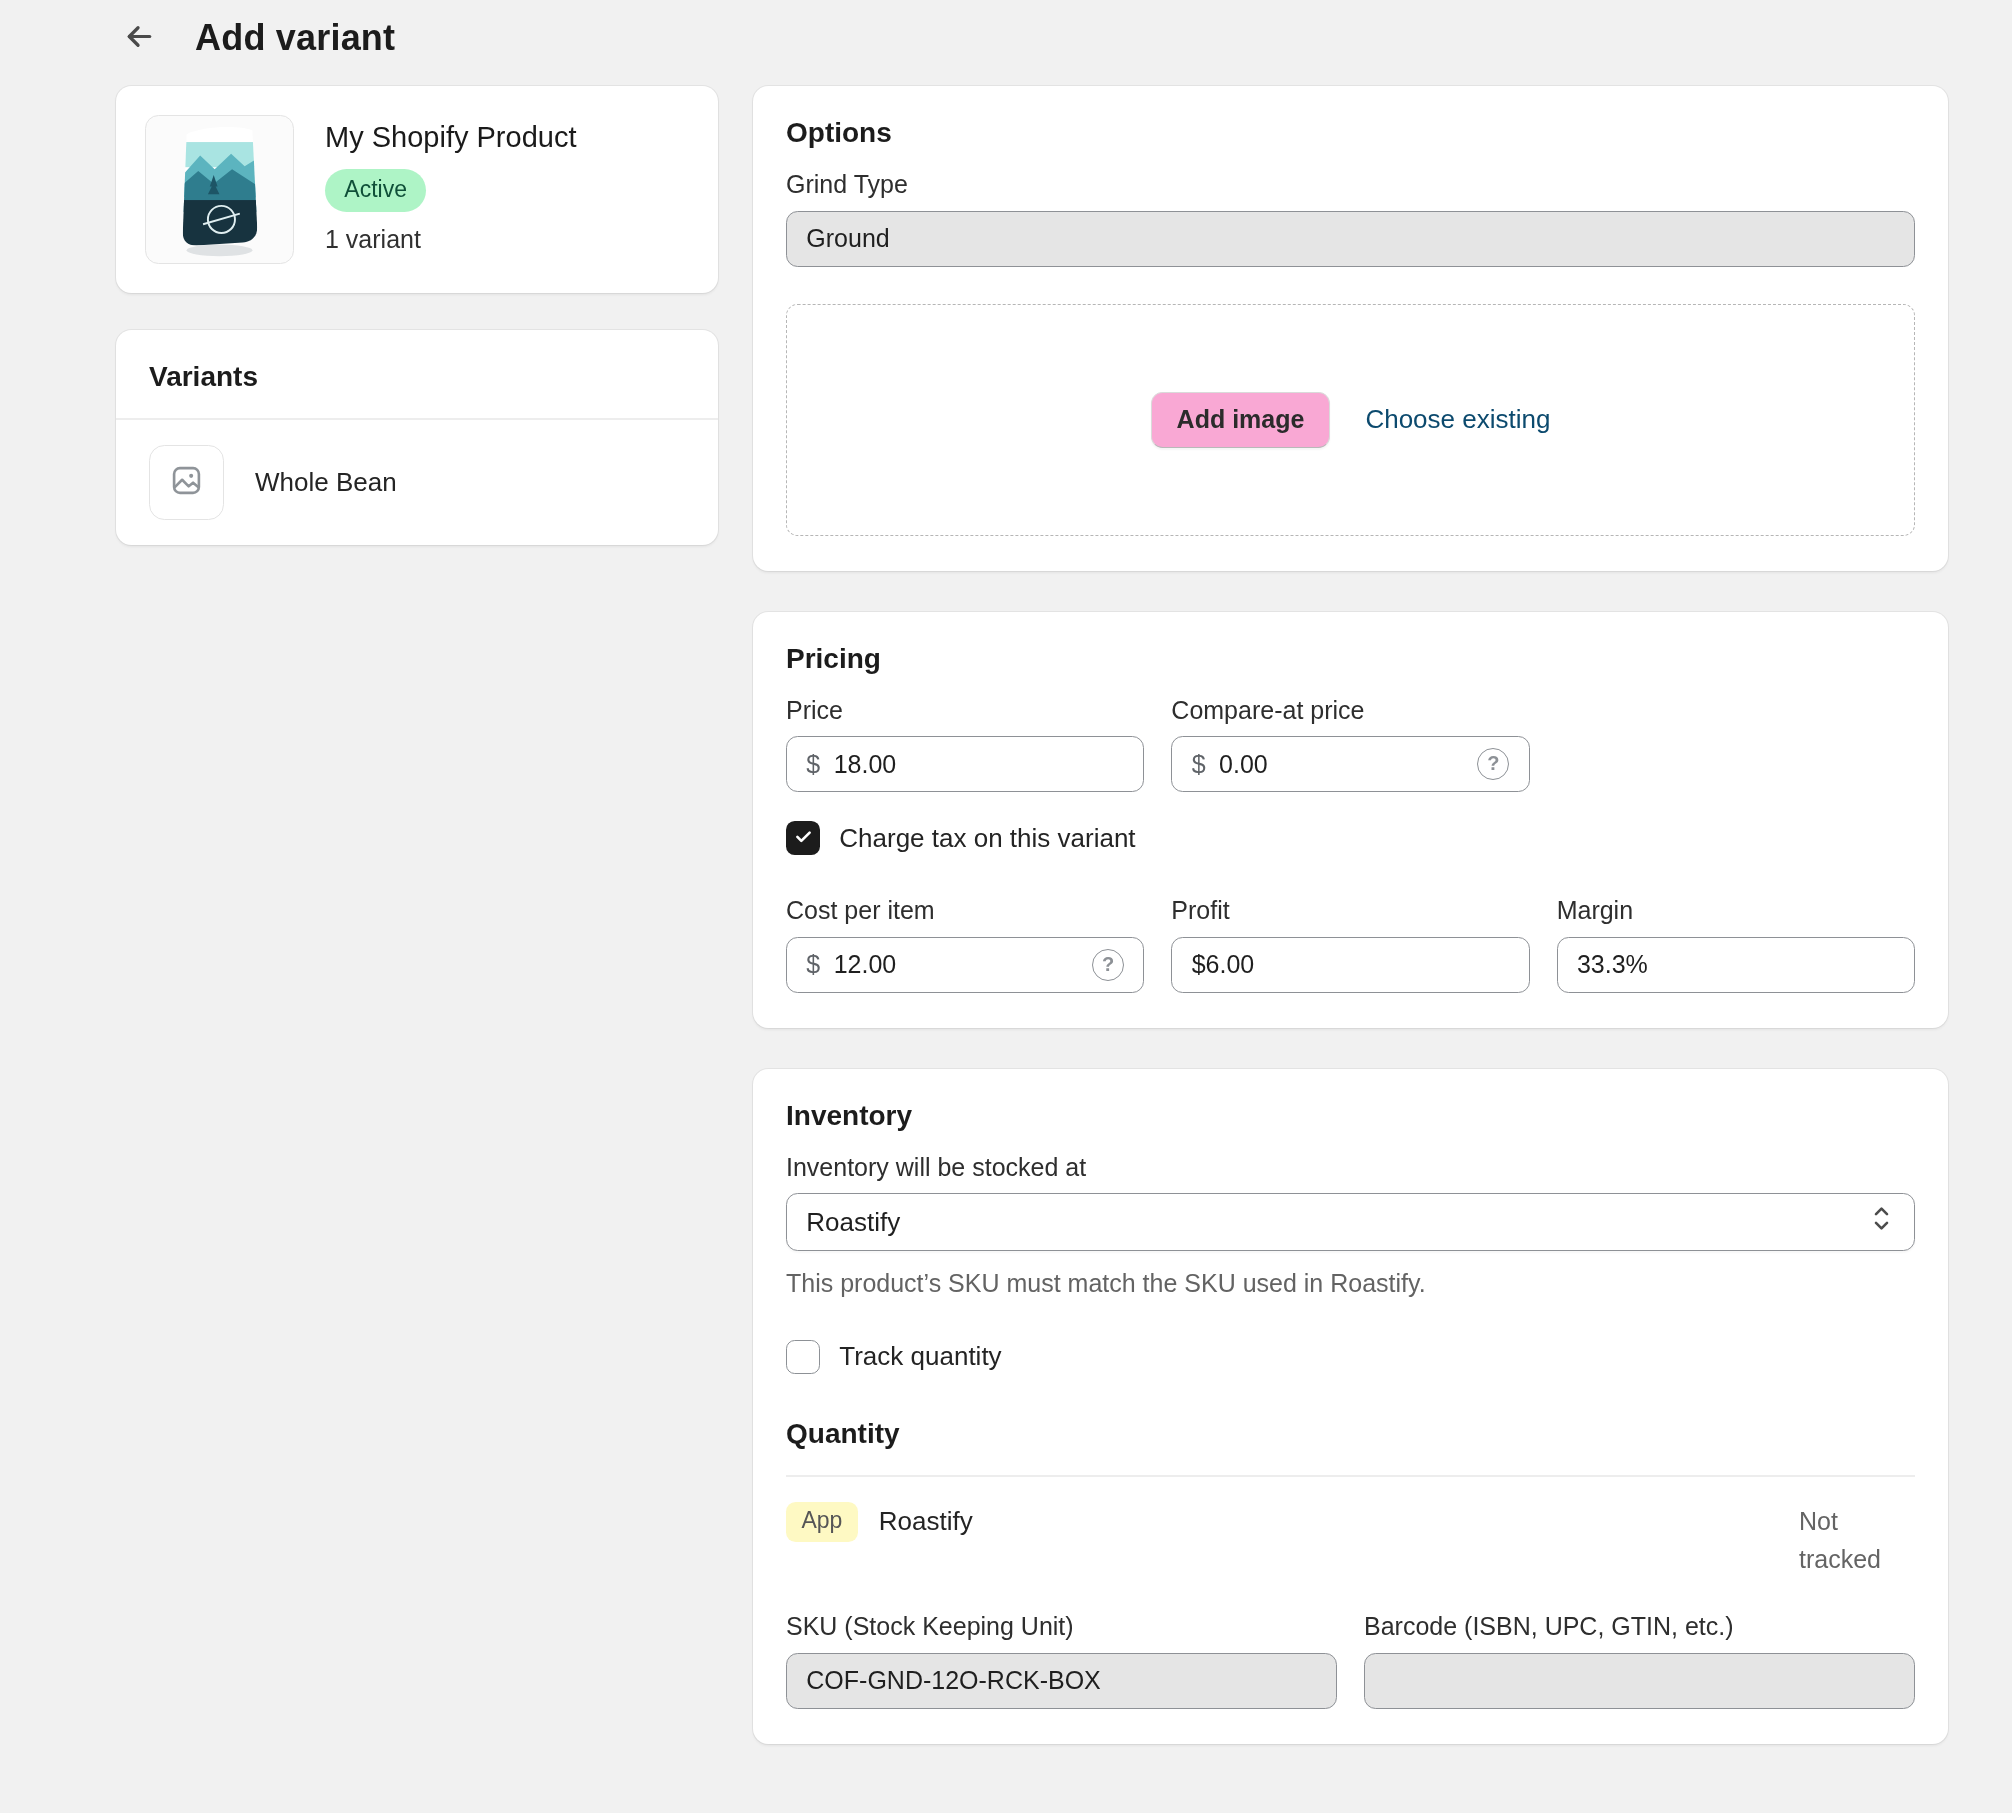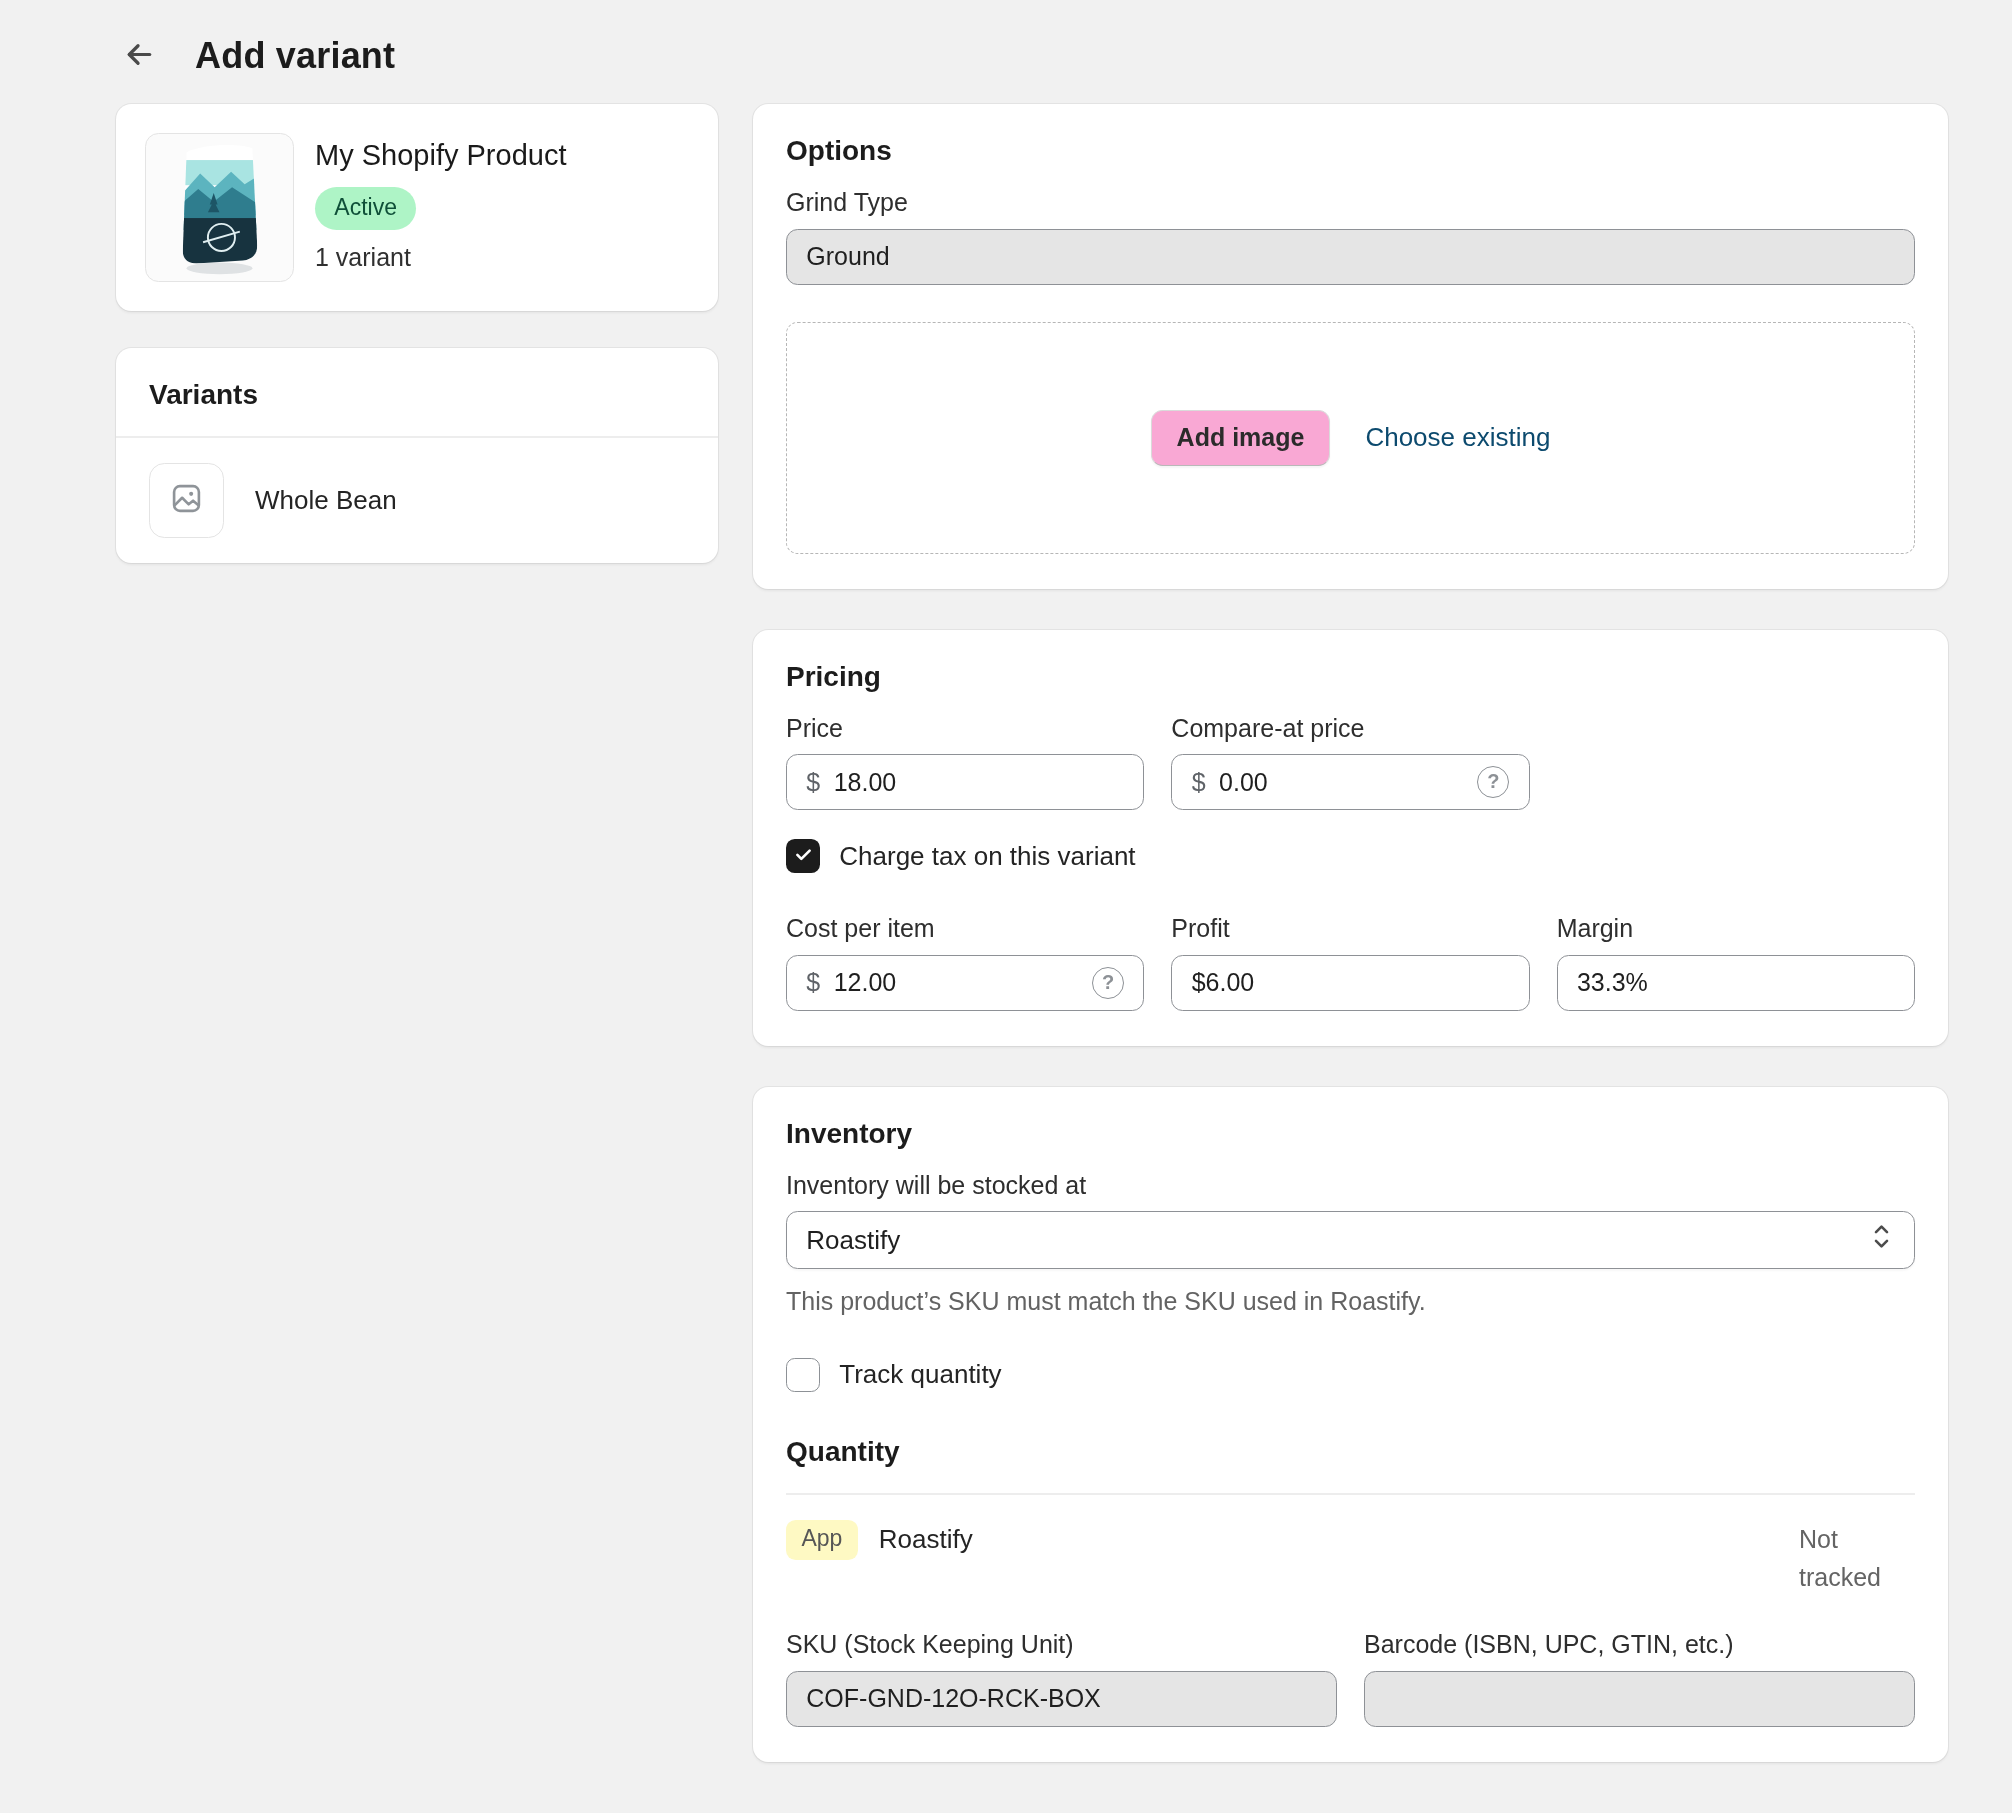--- a/index.html
+++ b/index.html
@@ -4,39 +4,39 @@
 <style>
   * { margin:0; padding:0; box-sizing:border-box; }
   html,body { width:2012px; height:1813px; overflow:hidden; }
   body {
     background:#f1f1f1;
     font-family:"Liberation Sans","DejaVu Sans",sans-serif;
     color:#1f1f1f;
   }
   .header {
     display:flex; align-items:center; gap:35px;
-    padding:35px 0 27px 118px;
+    padding:17px 0 27px 118px;
   }
   .back-btn {
     width:42px; height:42px; display:flex; align-items:center; justify-content:center;
     background:transparent; border:none; cursor:pointer; border-radius:9.7px;
   }
   .page-title { font-size:36px; font-weight:700; color:#1c1c1c; letter-spacing:0.2px; }
 
   .content { display:flex; gap:35px; margin:0 64px 0 116px; align-items:flex-start; }
   .col-left { width:602px; flex:none; display:flex; flex-direction:column; gap:37px; }
   .col-right { flex:1; display:flex; flex-direction:column; gap:41px; }
 
   .card {
     background:#ffffff; border-radius:15.4px;
     box-shadow:0 0 0 1px rgba(0,0,0,.05), 0 1.9px 2.9px rgba(0,0,0,.06);
   }
 
   
-  .product-card { display:flex; gap:21px; padding:29px; align-items:flex-start; }
+  .product-card { display:flex; gap:31px; padding:29px; align-items:flex-start; }
   .thumb {
     width:149px; height:149px; flex:none;
     border:1.9px solid #e4e4e4; border-radius:13.5px; background:#fbfbfb;
     display:flex; align-items:center; justify-content:center; overflow:hidden;
   }
   .prod-info { padding-top:5.8px; }
   .prod-title { font-size:29px; font-weight:500; color:#1a1a1a; }
   .badge {
     display:inline-block; margin:15.4px 0 13.5px;
     background:#aef4c6; color:#0f4f38;

